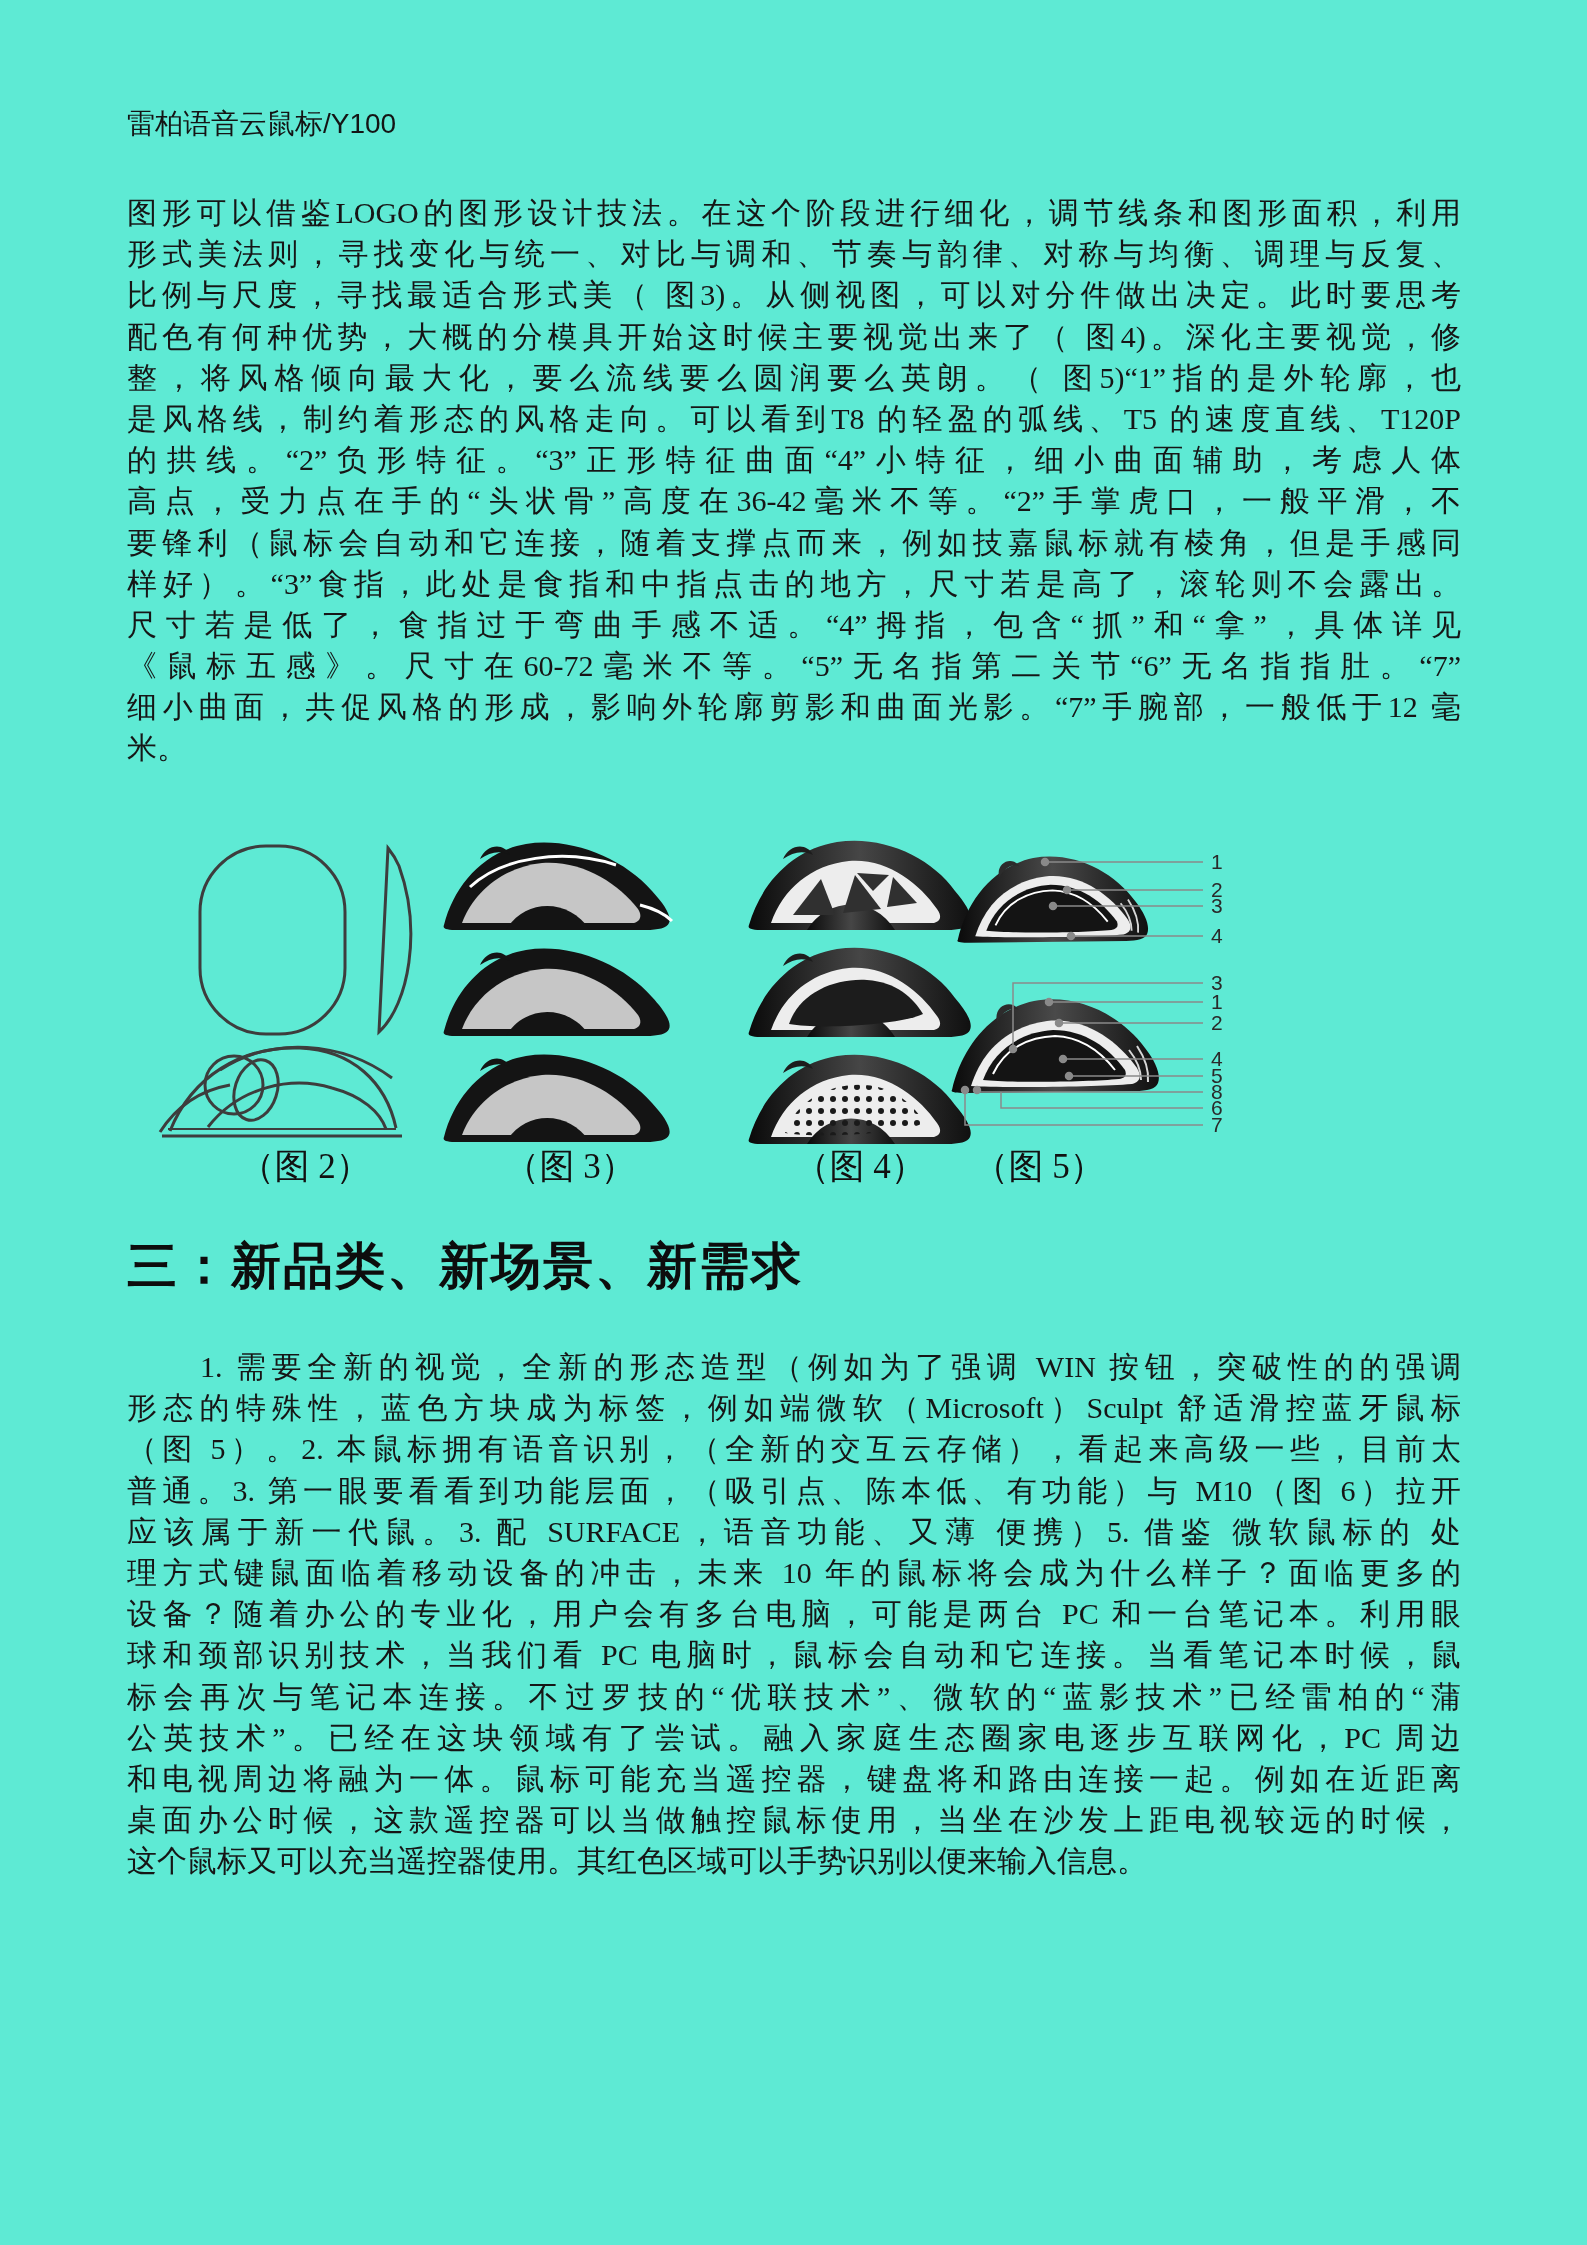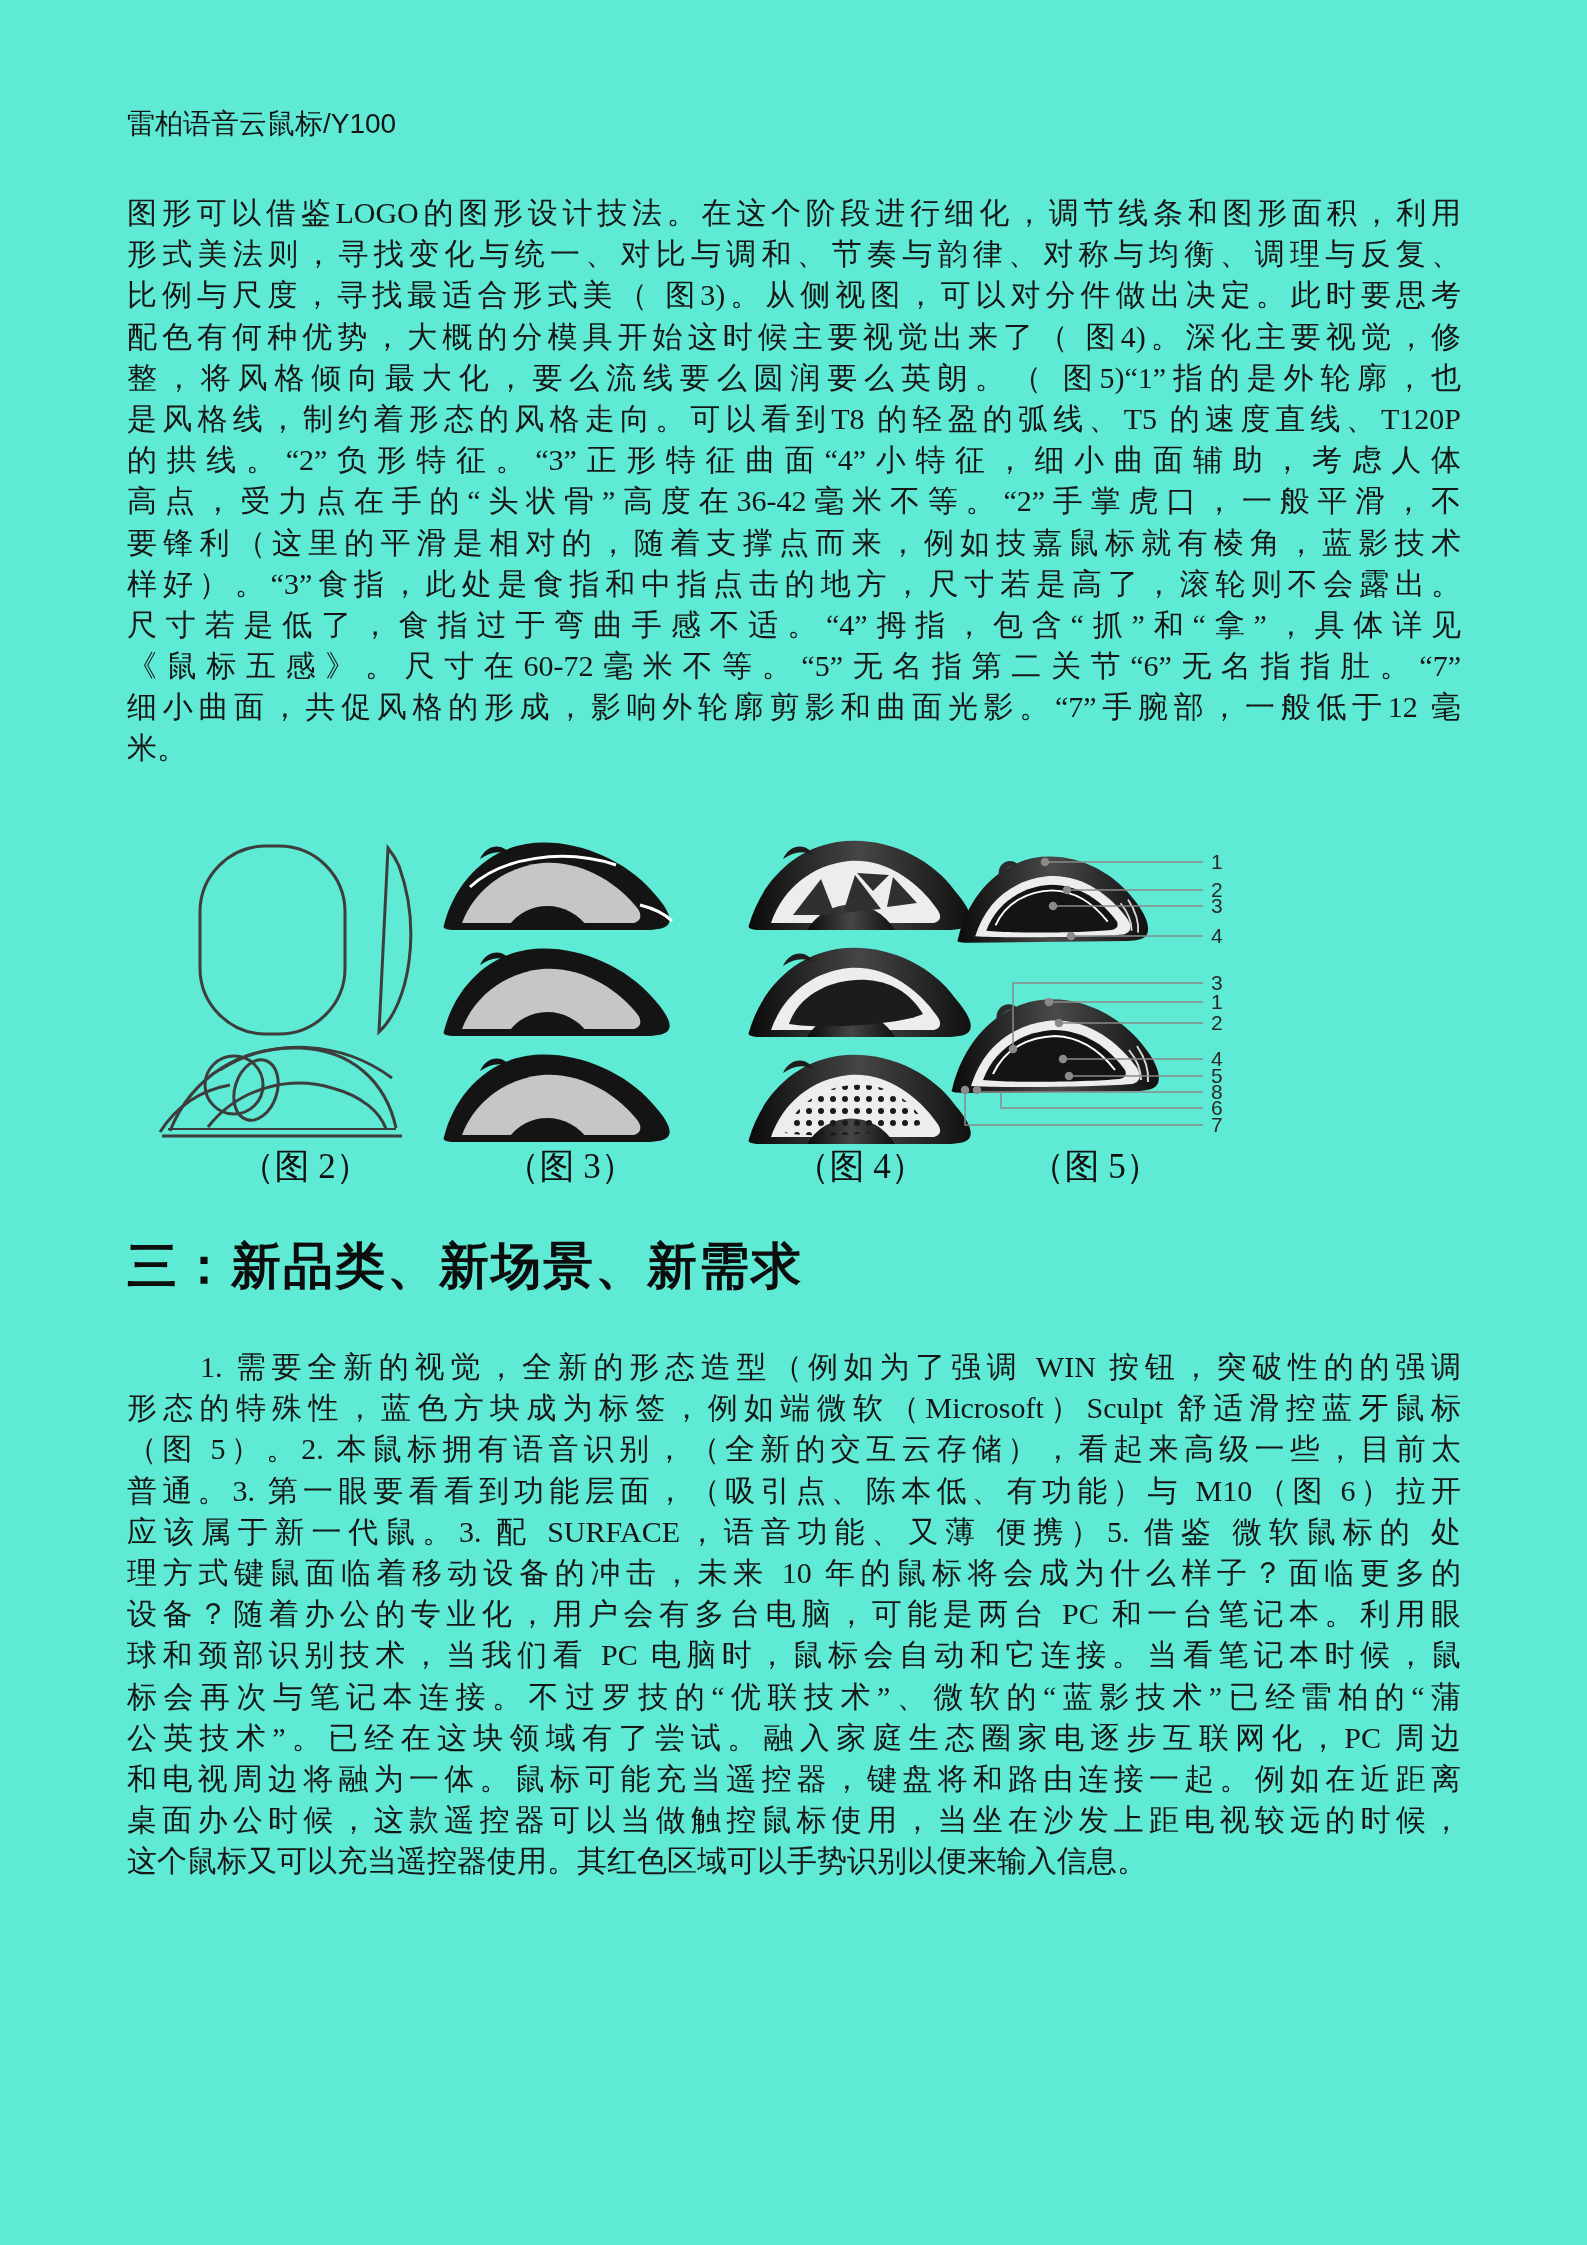--- a/index.html
+++ b/index.html
@@ -42,21 +42,21 @@
   .fig{position:absolute;}
   .fig svg{display:block;}
   .caption{
     position:absolute;top:1146px;height:42px;
     font-size:35px;line-height:42px;text-align:center;color:#111;
     font-family:"Liberation Serif","DejaVu Serif",serif;
   }
   .cap2{left:150px;width:310px;}
   .cap3{left:440px;width:260px;}
   .cap4{left:740px;width:240px;}
-  .cap5{left:950px;width:290px;}
+  .cap5{left:894px;width:290px;}
   .callout-num{
     font-family:"Liberation Sans","DejaVu Sans",sans-serif;
     font-size:21px;fill:#2a2a2a;
   }
 </style>
 </head>
 <body>
 
 <div class="page">
 
@@ -64,21 +64,21 @@
 
   <div class="para para1">
     <div class="jline">图形可以借鉴LOGO的图形设计技法。在这个阶段进行细化，调节线条和图形面积，利用</div>
     <div class="jline">形式美法则，寻找变化与统一、对比与调和、节奏与韵律、对称与均衡、调理与反复、</div>
     <div class="jline">比例与尺度，寻找最适合形式美（ 图3)。从侧视图，可以对分件做出决定。此时要思考</div>
     <div class="jline">配色有何种优势，大概的分模具开始这时候主要视觉出来了（ 图4)。深化主要视觉，修</div>
     <div class="jline">整，将风格倾向最大化，要么流线要么圆润要么英朗。（ 图5)“1”指的是外轮廓，也</div>
     <div class="jline">是风格线，制约着形态的风格走向。可以看到T8 的轻盈的弧线、T5 的速度直线、T120P</div>
     <div class="jline">的拱线。“2”负形特征。“3”正形特征曲面“4”小特征，细小曲面辅助，考虑人体</div>
     <div class="jline">高点，受力点在手的“头状骨”高度在36-42毫米不等。“2”手掌虎口，一般平滑，不</div>
-    <div class="jline">要锋利（这里的平滑是相对的，随着支撑点而来，例如技嘉鼠标就有棱角，蓝影技术</div>
+    <div class="jline">要锋利（鼠标会自动和它连接，随着支撑点而来，例如技嘉鼠标就有棱角，但是手感同</div>
     <div class="jline">样好）。“3”食指，此处是食指和中指点击的地方，尺寸若是高了，滚轮则不会露出。</div>
     <div class="jline">尺寸若是低了，食指过于弯曲手感不适。“4”拇指，包含“抓”和“拿”，具体详见</div>
     <div class="jline">《鼠标五感》。尺寸在60-72毫米不等。“5”无名指第二关节“6”无名指指肚。“7”</div>
     <div class="jline">细小曲面，共促风格的形成，影响外轮廓剪影和曲面光影。“7”手腕部，一般低于12 毫</div>
     <div class="jline last">米。</div>
   </div>
 
   <div class="fig" style="left:150px;top:838px;">
     <svg width="310" height="305" viewBox="0 0 310 305" fill="none" stroke="#3d3d3d" stroke-width="3">
       <rect x="50" y="8" width="145" height="188" rx="66"></rect>

